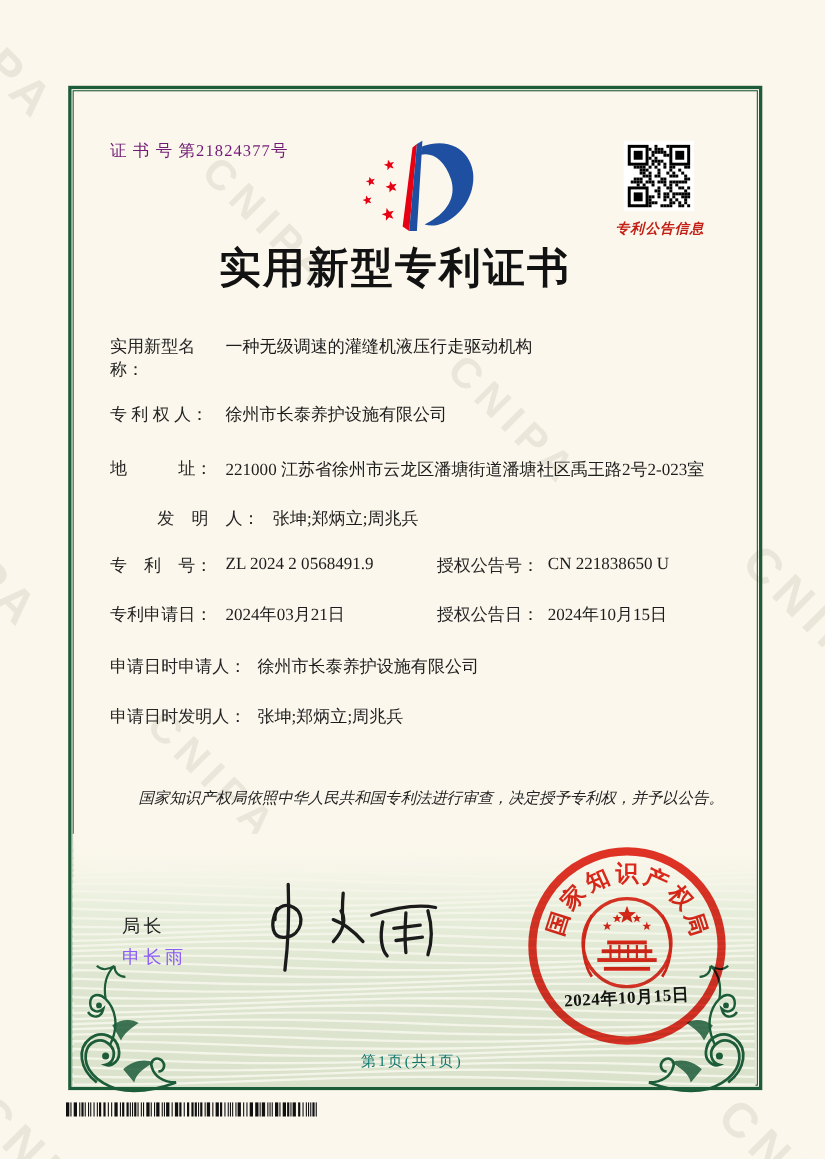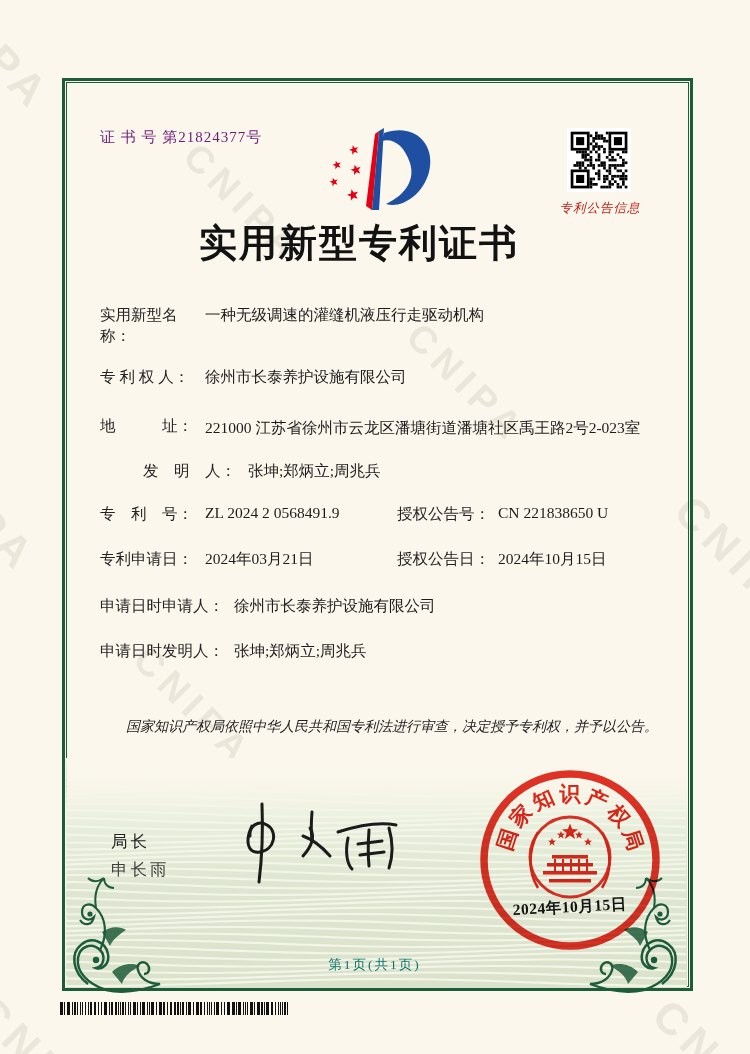--- a/index.html
+++ b/index.html
@@ -13,21 +13,21 @@
   
   .frame{position:absolute;left:62px;top:78px;width:625px;height:907px;
          border:3px solid #1d5c38;}
   .frame::after{content:"";position:absolute;inset:1px;border:1px solid #1d5c38;}
   
   .cert-no{position:absolute;left:100px;top:128px;font-size:15px;letter-spacing:1px;color:#701a75;}
   .title{position:absolute;left:62px;top:218px;width:594px;text-align:center;
          font-size:38px;font-weight:700;letter-spacing:2px;color:#121212;}
   .qr-box{position:absolute;left:567px;top:128px;width:64px;height:64px;background:#ffffff;}
   .qr-label{position:absolute;left:550px;top:200px;width:100px;text-align:center;
-            font-size:12.5px;font-style:italic;letter-spacing:1px;color:#c22016;font-weight:400;}
+            font-size:12.5px;font-style:italic;letter-spacing:1px;color:#c22016;font-weight:700;}
   
   .row{position:absolute;left:100px;width:562px;font-size:15.5px;color:#242424;}
   .lbl{display:inline-block;vertical-align:top;color:#242424;}
   .lbl-w{width:102px;}
   .val{display:inline-block;vertical-align:top;margin-left:3px;color:#1c1c1c;}
   .val-wrap{width:442px;line-height:23px;}
   .col2{position:absolute;left:297px;top:0;white-space:nowrap;}
   
   .stmt{position:absolute;left:92px;top:712px;width:578px;font-size:14px;line-height:29px;
         font-style:italic;color:#222;letter-spacing:0px;}
@@ -36,21 +36,21 @@
   
   .waves{position:absolute;left:66px;top:758px;width:621px;height:230px;
          background:linear-gradient(180deg,rgba(251,247,236,0) 0%,#eaf0de 22%,#dee6d1 55%,#dae2cc 100%);}
   .waves svg{position:absolute;left:0;top:0;}
   .wave-fade{position:absolute;left:0;top:0;width:100%;height:70px;
              background:linear-gradient(180deg,#fbf7ec 0%,rgba(251,247,236,0) 100%);}
   
   .director-title{position:absolute;left:111px;top:831px;font-size:16.5px;letter-spacing:3px;
                   font-family:"Liberation Sans","DejaVu Sans",sans-serif;color:#222;}
   .director-name{position:absolute;left:111px;top:859px;font-size:16.5px;letter-spacing:3px;
-                 font-family:"Liberation Sans","DejaVu Sans",sans-serif;color:#404040;}
+                 font-family:"Liberation Sans","DejaVu Sans",sans-serif;color:#8b5cf6;}
   .footer{position:absolute;left:62px;top:956px;width:625px;text-align:center;
           font-size:13.5px;letter-spacing:2px;color:#0f766e;}
   .seal-svg{mix-blend-mode:multiply;}
 </style>
 </head>
 <body>
 
 <div class="wm" style="left:-58px;top:-34px;">CNIPA</div>
 <div class="wm" style="left:205px;top:135px;font-size:38px;">CNIPA</div>
 <div class="wm" style="left:428px;top:315px;font-size:38px;">CNIPA</div>

